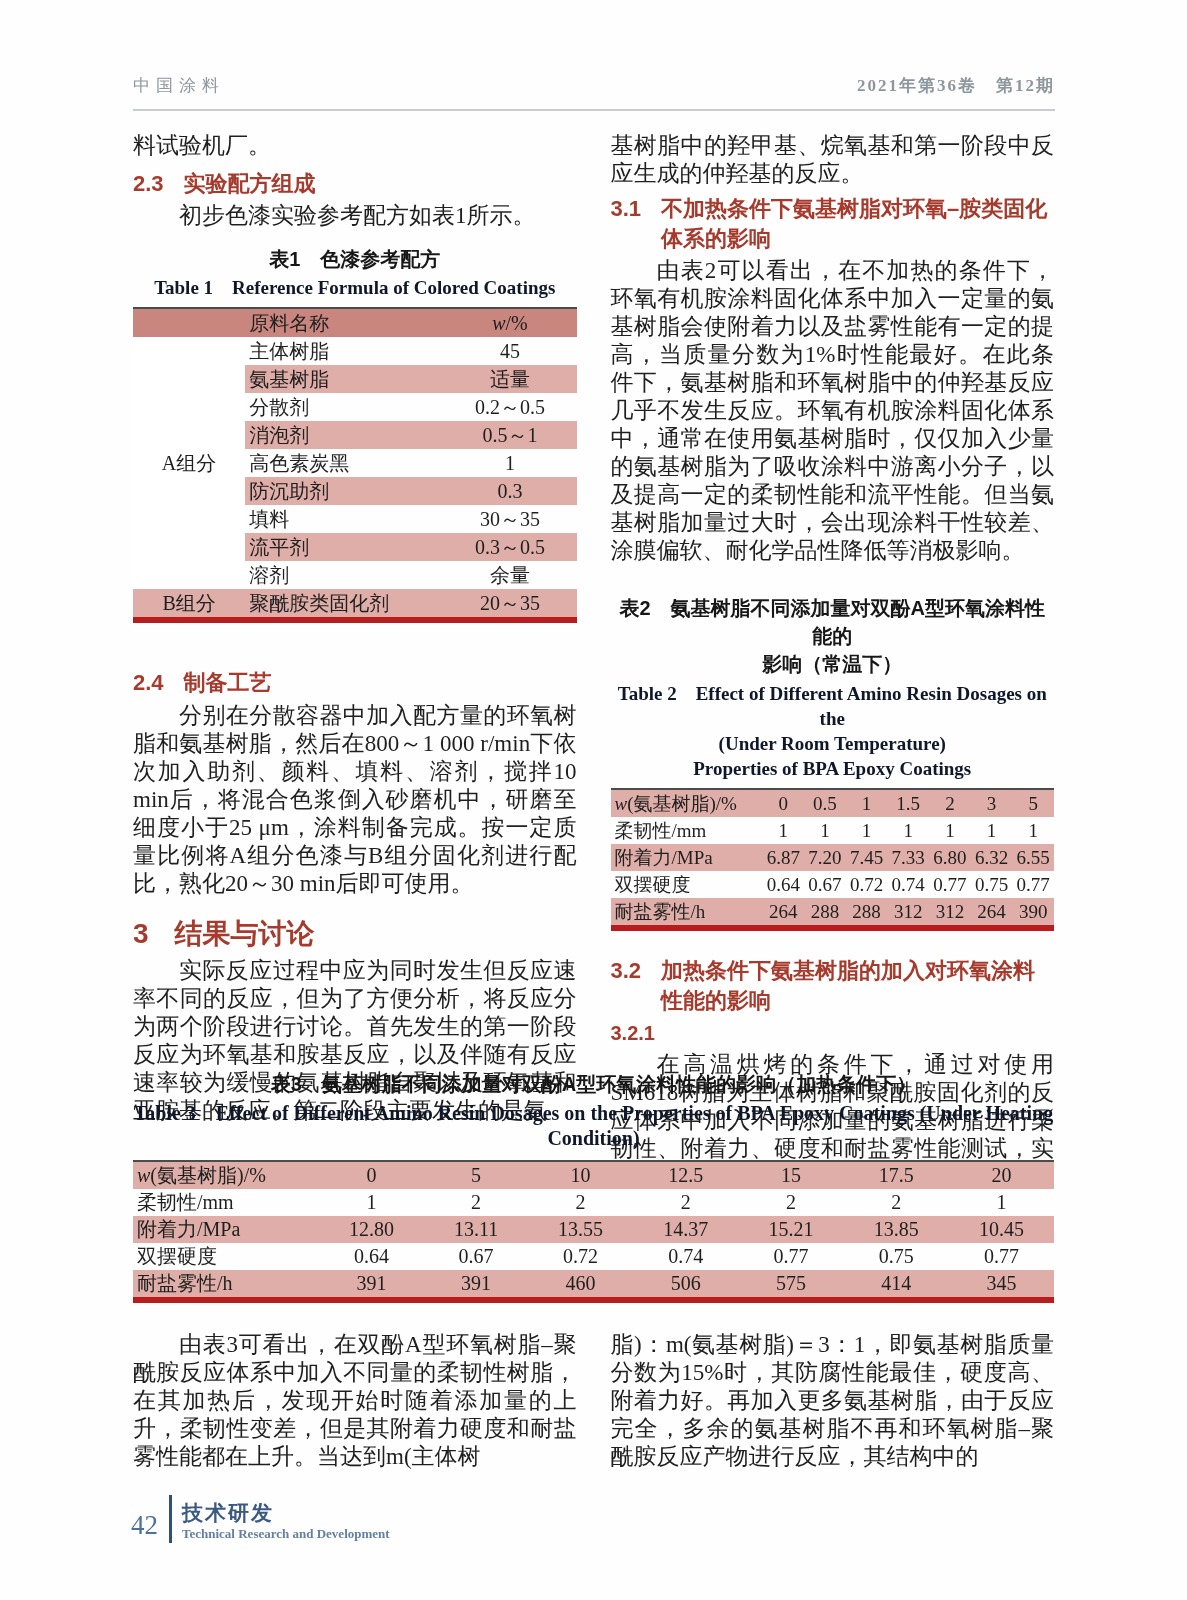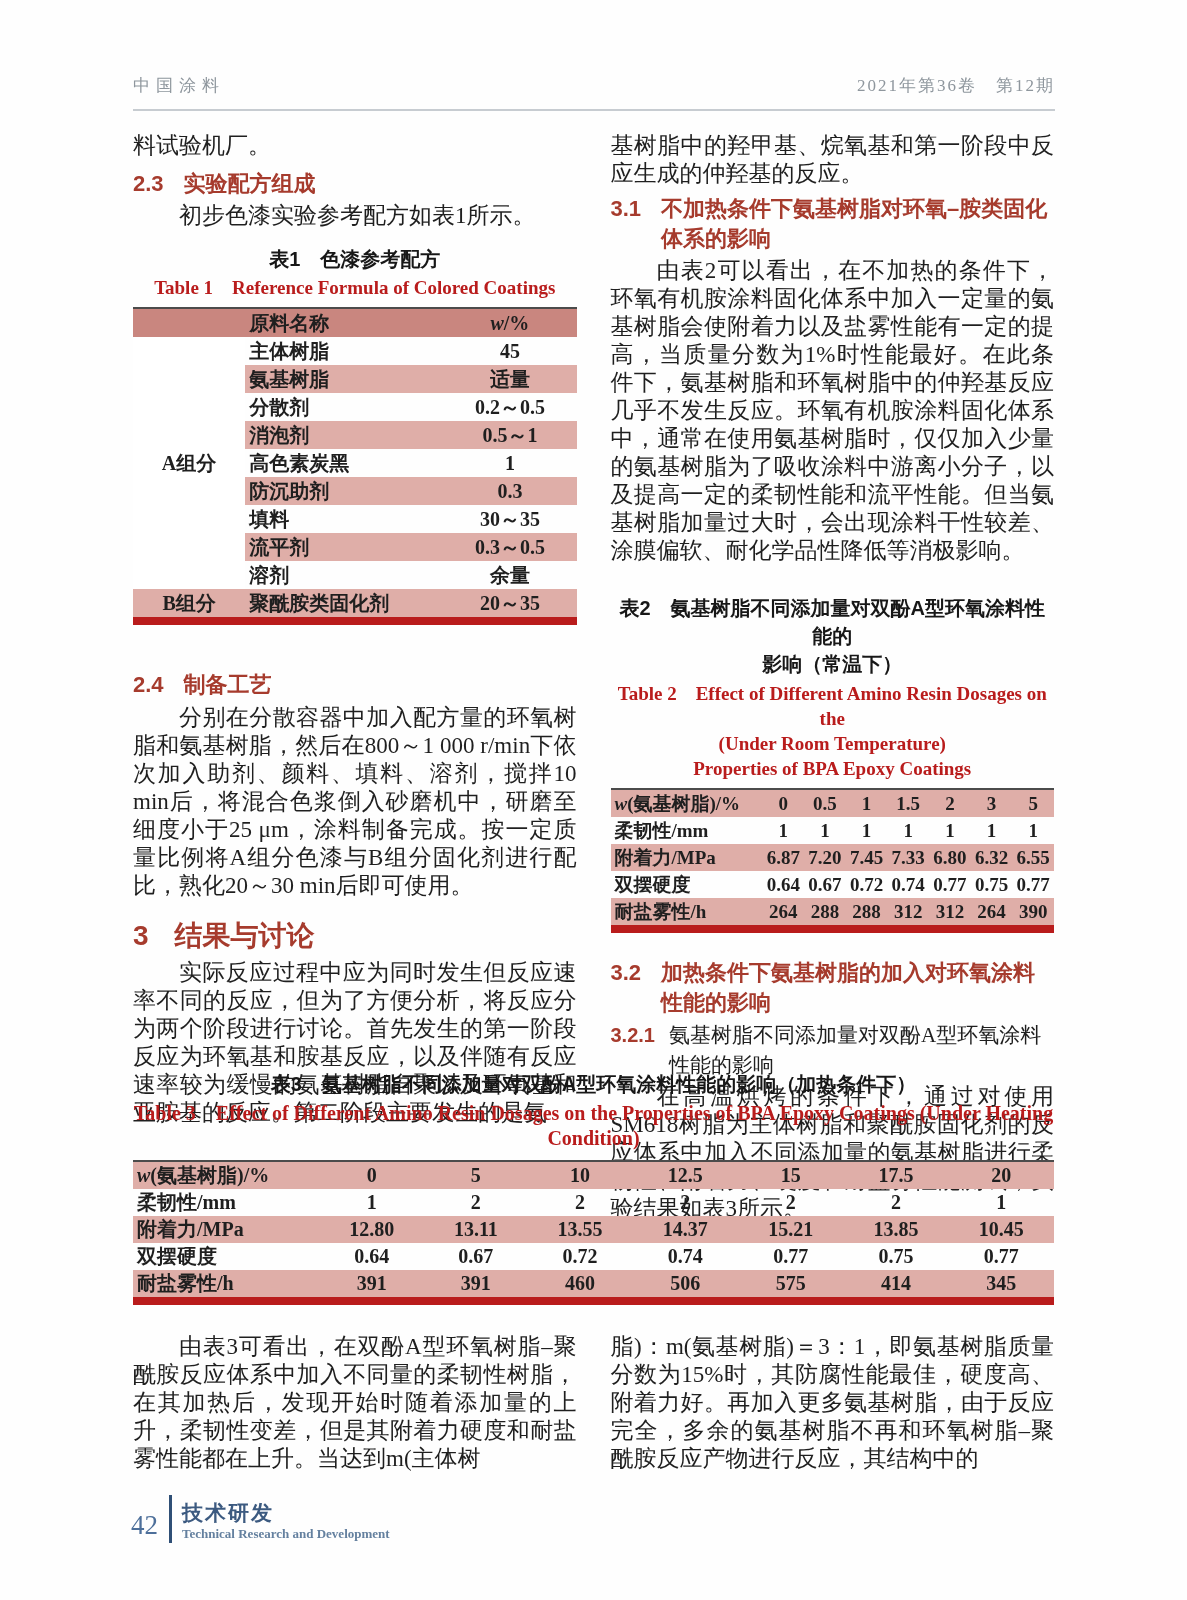--- a/index.html
+++ b/index.html
@@ -2,40 +2,40 @@
 <html><head>
 <meta charset="utf-8">
 <style>
   html,body{margin:0;padding:0;}
   body{width:1187px;height:1600px;background:#ffffff;font-family:"Liberation Serif","DejaVu Serif",serif;color:#1f1f1f;position:relative;overflow:hidden;}
   .page{position:absolute;inset:0;background:#fefefe;}
 
   
   .pg-header{position:absolute;left:133px;right:132px;top:74px;display:flex;justify-content:space-between;align-items:flex-end;border-bottom:2px solid #c7ccd1;padding-bottom:12px;color:#8e969d;font-size:17px;}
   .pg-header .journal{letter-spacing:6px;}
-  .pg-header .issue{letter-spacing:2px;}
+  .pg-header .issue{letter-spacing:2px;font-weight:bold;}
 
   
   .main{position:absolute;left:133px;top:128px;width:921px;display:flex;gap:34px;}
   .col{width:443.5px;}
 
   .para{font-size:23px;line-height:28px;text-align:justify;margin:0;color:#1f1f1f;}
   .indent{text-indent:2em;}
 
   .sec-h{display:flex;align-items:flex-start;font-family:"Liberation Sans","DejaVu Sans",sans-serif;font-weight:bold;color:#a63b2d;font-size:22px;line-height:30px;}
   .sec-h .num{flex:0 0 auto;margin-right:20px;}
   .sec-h .title{flex:1 1 auto;text-align:left;}
   .sec-h.black-title .title{font-family:"Liberation Serif","DejaVu Serif",serif;font-weight:normal;color:#1f1f1f;font-size:21px;}
   .sec-big{font-size:28px;line-height:36px;}
   .sec-big .num{margin-right:26px;}
 
   .cap-cn{text-align:center;font-family:"Liberation Sans","DejaVu Sans",sans-serif;font-weight:bold;font-size:20px;line-height:28px;color:#171717;}
-  .cap-en{text-align:center;font-family:"Liberation Serif","DejaVu Serif",serif;font-weight:bold;font-size:19px;line-height:25px;color:#b91c1c;}
-
-  table.datatable{border-collapse:collapse;width:100%;border-top:2px solid #4b4b4b;border-bottom:8px solid #b91c1c;font-size:20px;font-weight:bold;}
+  .cap-en{text-align:center;font-family:"Liberation Serif","DejaVu Serif",serif;font-weight:bold;font-size:19px;line-height:25px;color:#0f172a;}
+
+  table.datatable{border-collapse:collapse;width:100%;border-top:2px solid #4b4b4b;border-bottom:6px solid #b91c1c;font-size:20px;}
   table.datatable td{height:28px;padding:0 4px;vertical-align:middle;}
   tr.pink td{background:#dfaea8;}
   tr.hdr-dark td{background:#c9867f;}
   td.no-bg{background:#ffffff !important;}
   td.lab{text-align:left;padding-left:10px;white-space:nowrap;}
   td.val{text-align:center;}
   td.grp{text-align:center;}
   table.t2 td{height:27px;font-size:19px;}
   table.t3 td{height:27px;font-size:20px;}
 
@@ -233,21 +233,20 @@
           </tbody>
       </table>
 
       <div class="sec-h" style="margin-top:25px;">
         <span class="num">3.2</span>
         <span class="title">加热条件下氨基树脂的加入对环氧涂料性能的影响</span>
       </div>
 
       <div class="sec-h black-title" style="margin-top:2px;">
         <span class="num" style="margin-right:14px;font-size:20px;">3.2.1</span>
-        <span class="title">氨基树脂不同添加量对双酚A型环氧涂料性能的影响</span>
       </div>
 
       <p class="para indent" style="margin-top:3px;">在高温烘烤的条件下，通过对使用SM618树脂为主体树脂和聚酰胺固化剂的反应体系中加入不同添加量的氨基树脂进行柔韧性、附着力、硬度和耐盐雾性能测试，实验结果如表3所示。</p>
     </div>
   </div>
 
   <div class="bottom">
     <div class="cap-cn" style="margin-top:8px;">表3　氨基树脂不同添加量对双酚A型环氧涂料性能的影响（加热条件下）</div>
     <div class="cap-en" style="margin-top:3px;font-size:20px;">Table 3　Effect of Different Amino Resin Dosages on the Properties of BPA Epoxy Coatings (Under Heating Condition)</div>
 

